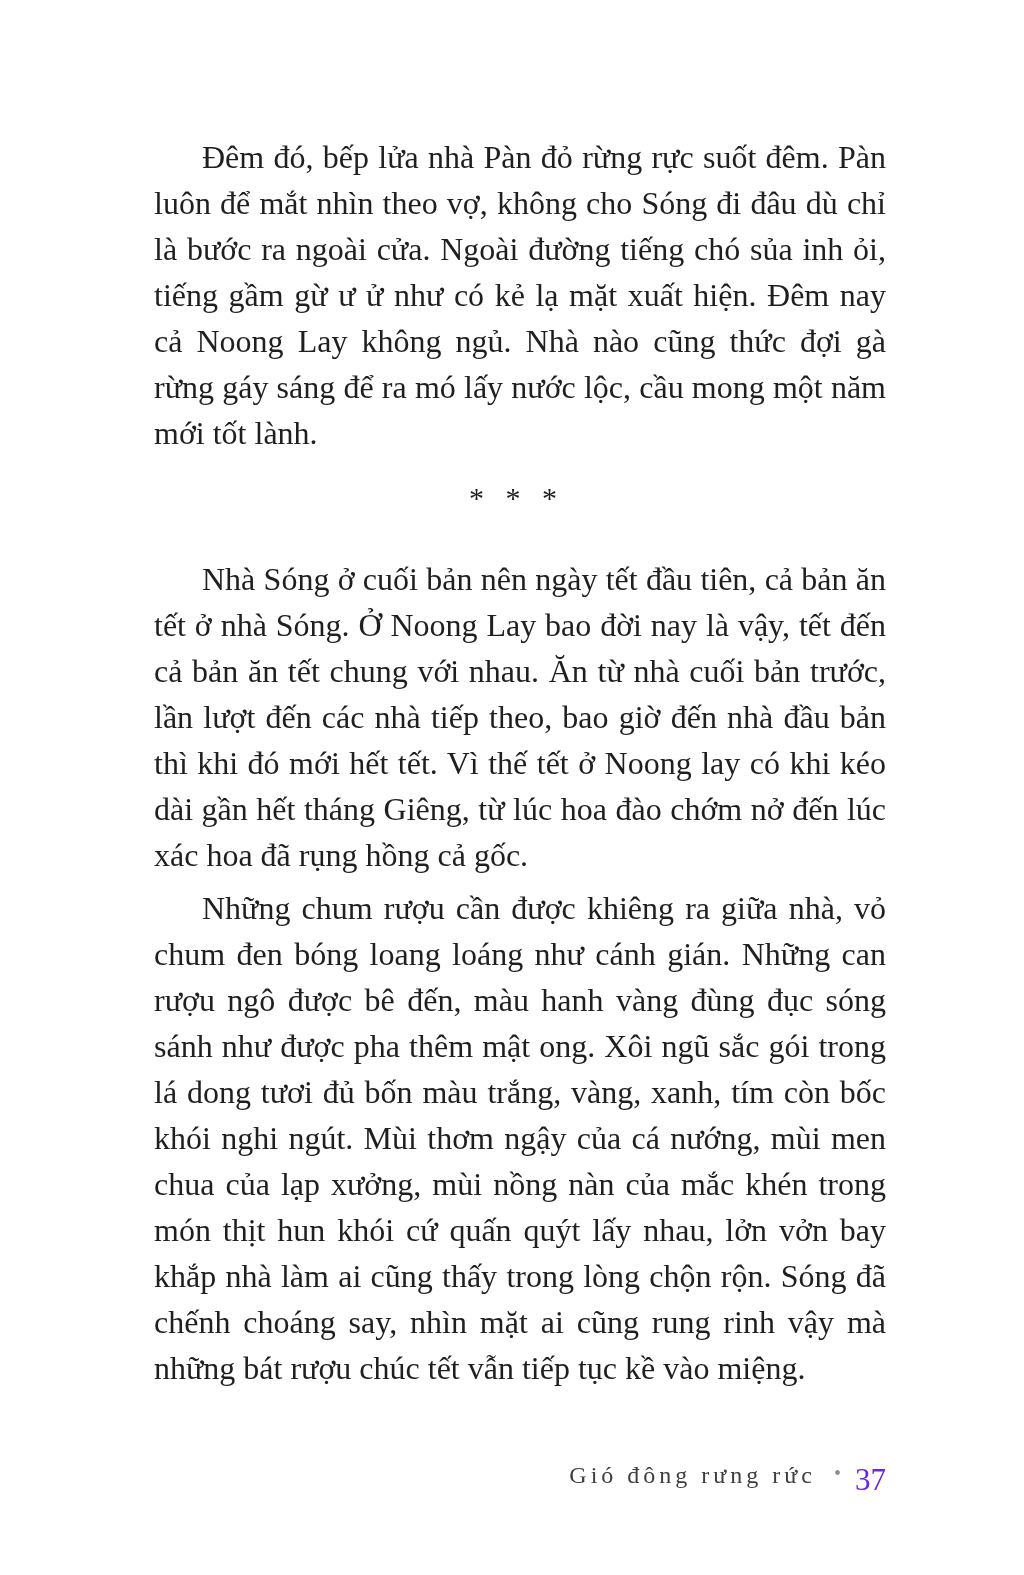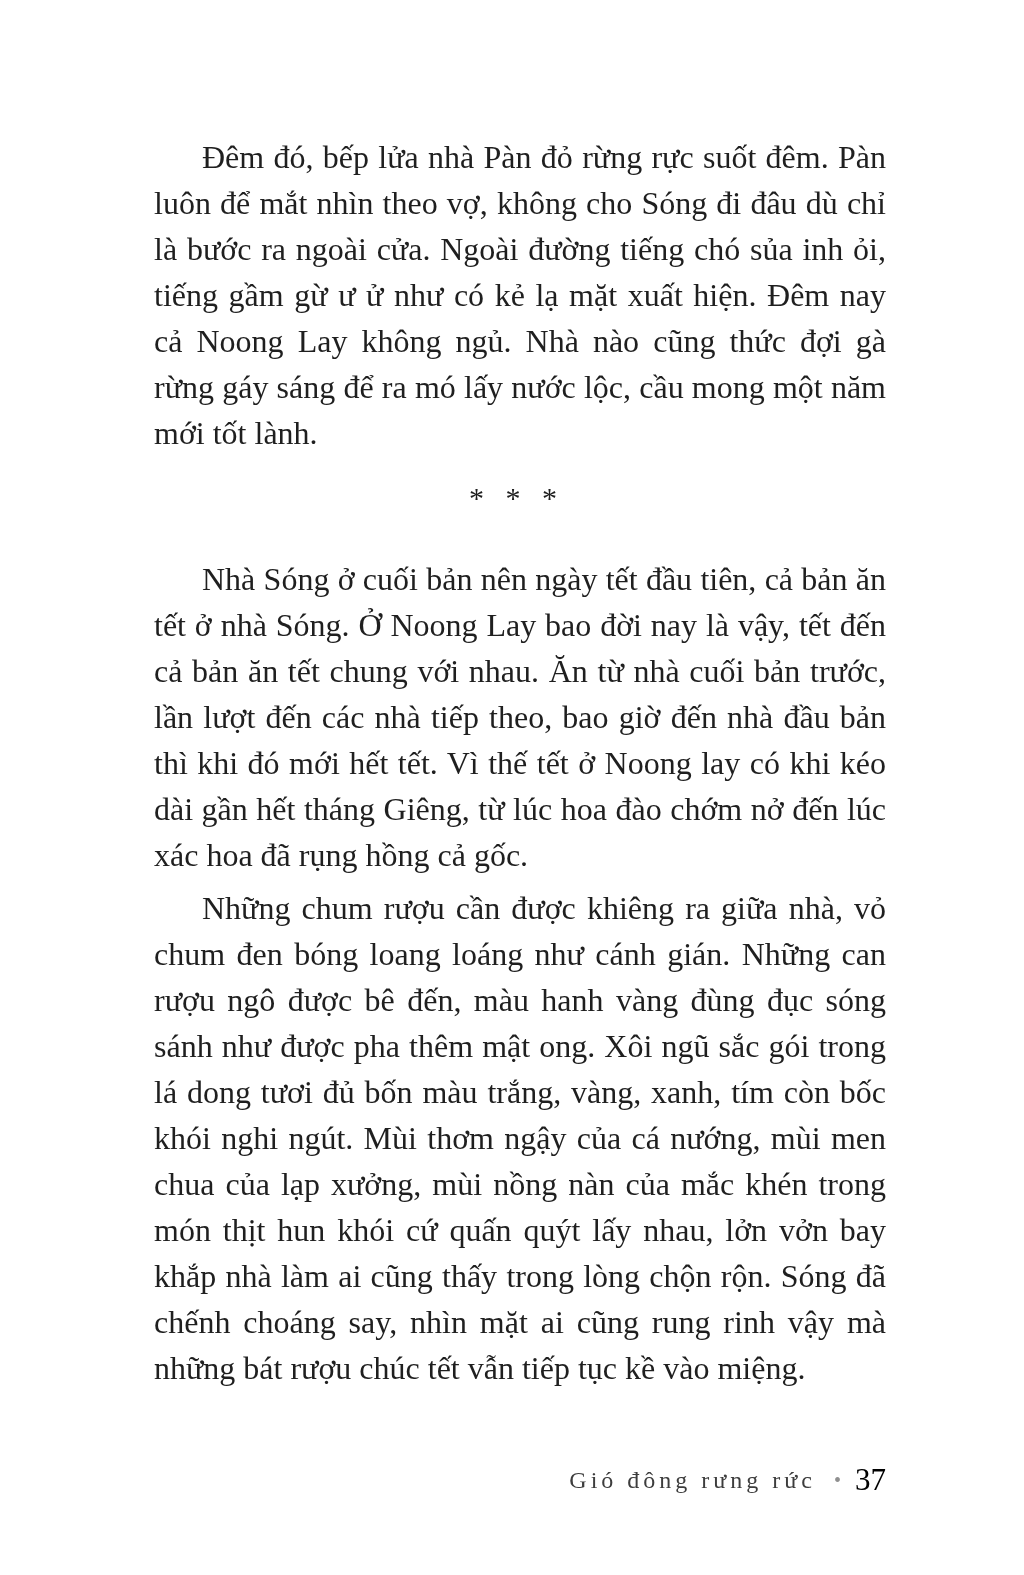--- a/index.html
+++ b/index.html
@@ -41,36 +41,36 @@
     font-size: 30px;
     line-height: 40px;
     word-spacing: 14px;
     color: #1f1f1f;
   }
   .footer {
     position: absolute;
     top: 1462px;
     right: 138px;
     display: flex;
-    align-items: center;
+    align-items: flex-start;
     white-space: nowrap;
   }
   .running-title {
     font-size: 24px;
     letter-spacing: 4px;
     color: #3d3d3d;
   }
   .footer-dot {
     font-size: 20px;
     color: #8f8f8f;
     margin: 0 14px 0 18px;
   }
   .page-number {
     font-size: 31px;
-    color: #000000;
+    color: #6d28d9;
   }
 </style>
 </head>
 <body>
 
 <div class="page">
 
   <main class="text-block">
     <p class="para">Đêm đó, bếp lửa nhà Pàn đỏ rừng rực suốt đêm. Pàn luôn để mắt nhìn theo vợ, không cho Sóng đi đâu dù chỉ là bước ra ngoài cửa. Ngoài đường tiếng chó sủa inh ỏi, tiếng gầm gừ ư ử như có kẻ lạ mặt xuất hiện. Đêm nay cả Noong Lay không ngủ. Nhà nào cũng thức đợi gà rừng gáy sáng để ra mó lấy nước lộc, cầu mong một năm mới tốt lành.</p>
 

